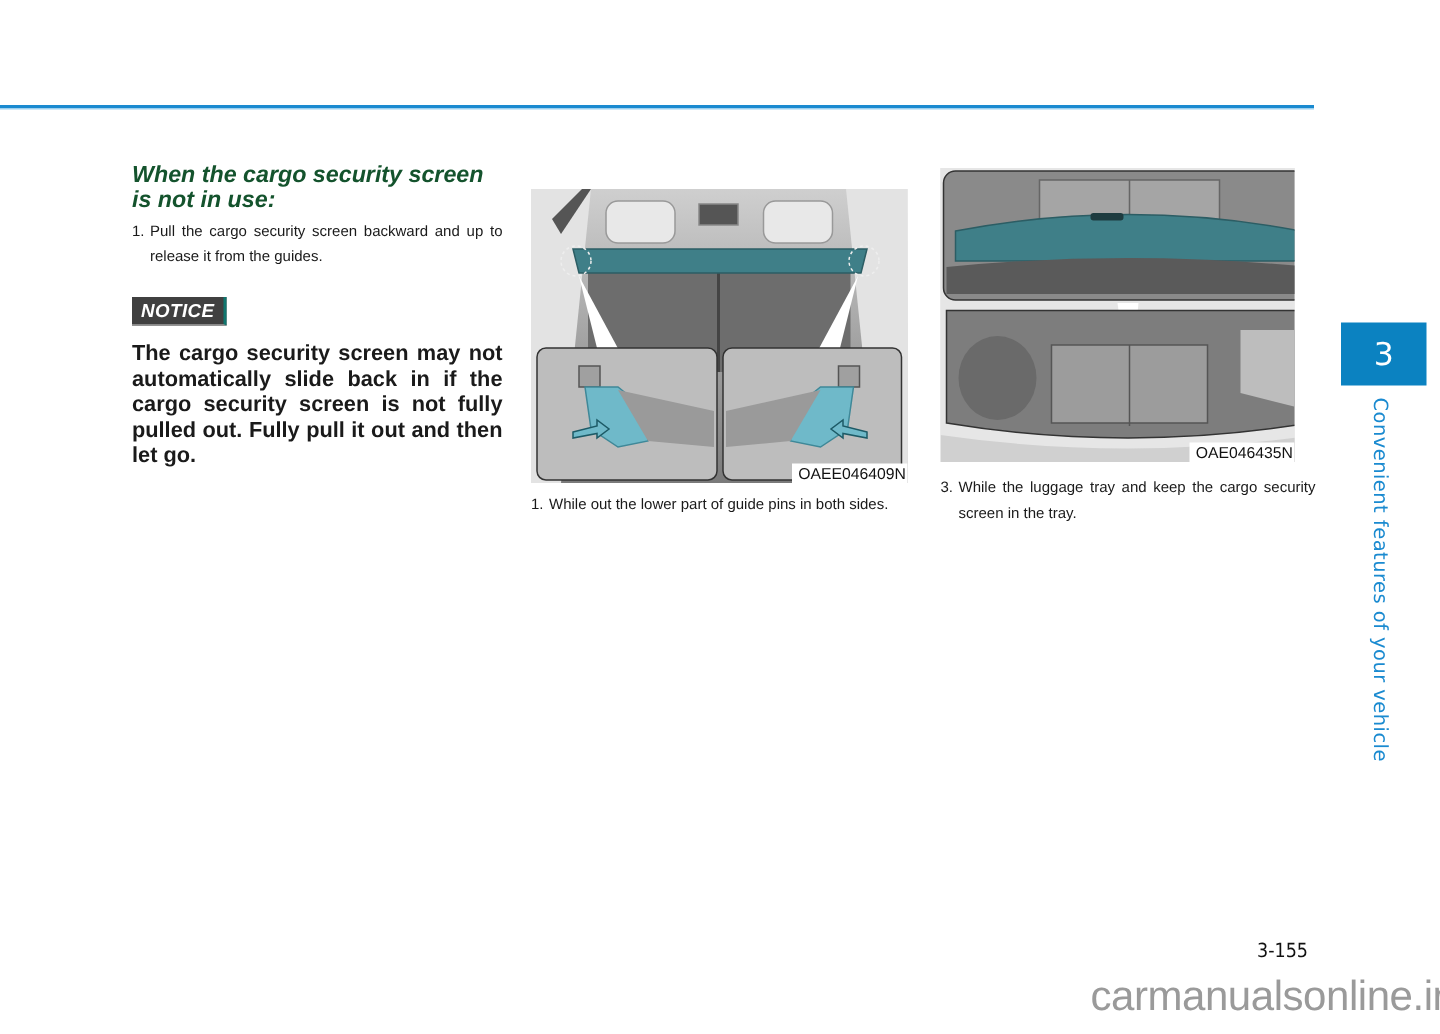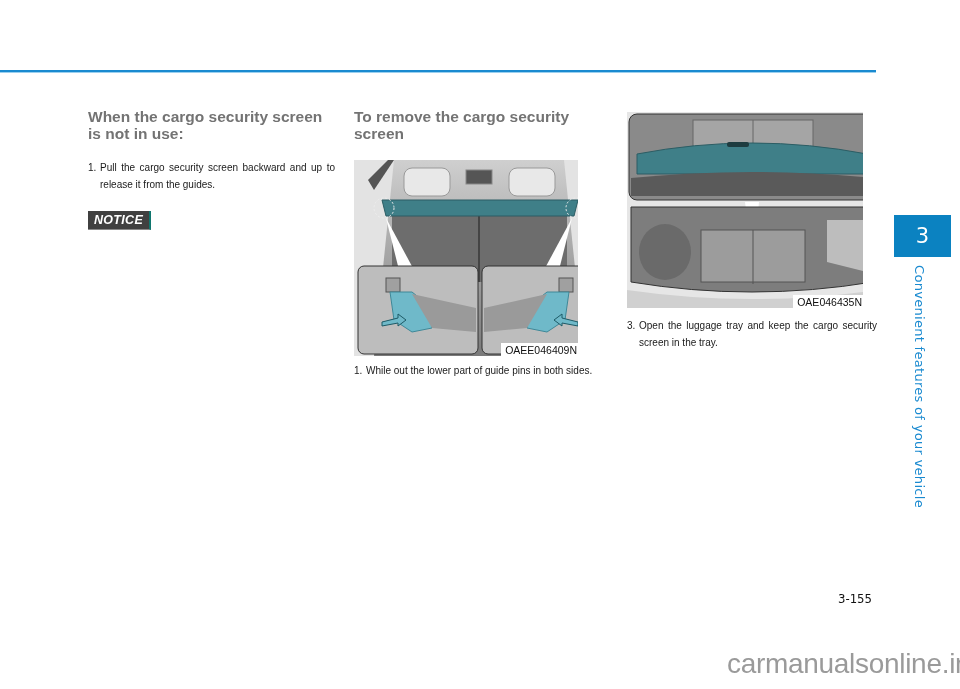--- a/index.html
+++ b/index.html
@@ -11,43 +11,43 @@
   .top-rule {
     position: absolute; left: 0; top: 70px; width: 876px; height: 2px;
     background: #1a8ad0; box-shadow: 0 1px 0 #9bd0ef;
   }
   .col { position: absolute; top: 108px; }
   .col1 { left: 88px; width: 247px; }
   .col2 { left: 354px; width: 251px; }
   .col3 { left: 627px; width: 250px; }
 
   .heading {
-    font-weight: bold; font-size: 15.5px; line-height: 17px;
-    margin: 0 0 17px 0; color: #737373;
+    font-weight: bold; font-style: italic; font-size: 15.5px; line-height: 17px;
+    margin: 0 0 4px 0; color: #14532d;
   }
   .steps { list-style: none; margin: 0; padding: 0; }
   .steps li {
     font-size: 10px; line-height: 17px; text-align: justify;
     padding-left: 12px; text-indent: -12px; margin-bottom: 6px;
   }
   .steps li .num { display: inline-block; width: 12px; text-indent: 0; }
   .notice-badge {
     display: inline-block; background: #404040; color: #fff;
     font-weight: bold; font-style: italic; font-size: 12.5px;
     padding: 2px 6px 2px 6px; margin-top: 12px; letter-spacing: 0.3px;
     border-right: 2px solid #0f766e; border-bottom: 1px solid #888;
   }
   .notice-text {
     font-weight: bold; font-size: 14.5px; line-height: 17px; text-align: justify;
     margin-top: 11px;
   }
 
   
   .figure { position: relative; background: #d9d9d9; overflow: hidden; }
-  .fig1 { width: 224px; height: 196px; margin-top: 18px; }
+  .fig1 { width: 251px; height: 196px; margin-top: 18px; }
   .fig2 { width: 236px; height: 196px; margin-top: 0; position: absolute; top: 4px; left: 0; }
   .fig-code {
     position: absolute; right: 0; bottom: 0; background: #fff; color: #111;
     font-size: 10.5px; padding: 1px 1px 0 4px; line-height: 12px;
   }
 
   .col3-text { position: absolute; top: 209px; left: 0; width: 250px; }
 
   
   .chapter-tab {
@@ -55,43 +55,43 @@
     background: #0b82c1; color: #fff; font-size: 21px;
     display: flex; align-items: center; justify-content: center;
     font-family: "DejaVu Sans", sans-serif;
   }
   .chapter-title {
     position: absolute; left: 912px; top: 265px;
     writing-mode: vertical-rl; color: #1a8ad0; font-size: 13px;
     letter-spacing: 0.3px; font-family: "DejaVu Sans", sans-serif;
   }
   .page-number {
-    position: absolute; left: 838px; top: 591px; font-size: 13px;
+    position: absolute; left: 838px; top: 627px; font-size: 13px;
     font-family: "DejaVu Sans Condensed", "DejaVu Sans", sans-serif; color: #111;
   }
   .watermark {
     position: absolute; left: 727px; top: 648px; font-size: 28px; color: #9a9a9a;
     font-family: "Liberation Sans", sans-serif; letter-spacing: -0.3px;
   }
 </style>
 </head>
 <body>
 
 <div class="top-rule"></div>
 
 <div class="col col1">
   <div class="heading">When the cargo security screen is not in use:</div>
   <ol class="steps">
     <li><span class="num">1.</span><span>Pull the cargo security screen backward and up to release it from the guides.</span></li>
   </ol>
   <div class="notice-badge">NOTICE</div>
+  <div class="notice-text">The cargo security screen may not automatically slide back in if the cargo security screen is not fully pulled out. Fully pull it out and then let go.</div>
 </div>
 
 <div class="col col2">
-  <div class="heading">To remove the cargo security screen</div>
   <div class="figure fig1">
     <svg width="251" height="196" viewBox="0 0 251 196">
       <defs>
         <linearGradient id="g1" x1="0" y1="0" x2="0" y2="1">
           <stop offset="0" stop-color="#cfcfcf"></stop>
             <stop offset="1" stop-color="#7a7a7a"></stop>
         </linearGradient>
       </defs>
       <rect width="251" height="196" fill="url(#g1)"></rect>
 
@@ -149,21 +149,21 @@
       <rect x="74" y="118" width="104" height="52" fill="#9c9c9c" stroke="#555"></rect>
       <line x1="126" y1="118" x2="126" y2="172" stroke="#555"></line>
       <ellipse cx="38" cy="140" rx="26" ry="28" fill="#6a6a6a"></ellipse>
       <path d="M200,108 L240,108 L240,160 L200,150 Z" fill="#bdbdbd"></path>
       <path d="M0,178 Q125,196 250,178 L250,196 L0,196 Z" fill="#d0d0d0"></path>
     </svg>
     <div class="fig-code">OAE046435N</div>
   </div>
   <div class="col3-text">
     <ol class="steps">
-      <li><span class="num">3.</span><span>Open the luggage tray and keep the cargo security screen in the tray.</span></li>
+      <li><span class="num">3.</span><span>While the luggage tray and keep the cargo security screen in the tray.</span></li>
     </ol>
   </div>
 </div>
 
 <div class="chapter-tab">3</div>
 <div class="chapter-title">Convenient features of your vehicle</div>
 
 <div class="page-number">3-155</div>
 <div class="watermark">carmanualsonline.info</div>
 

